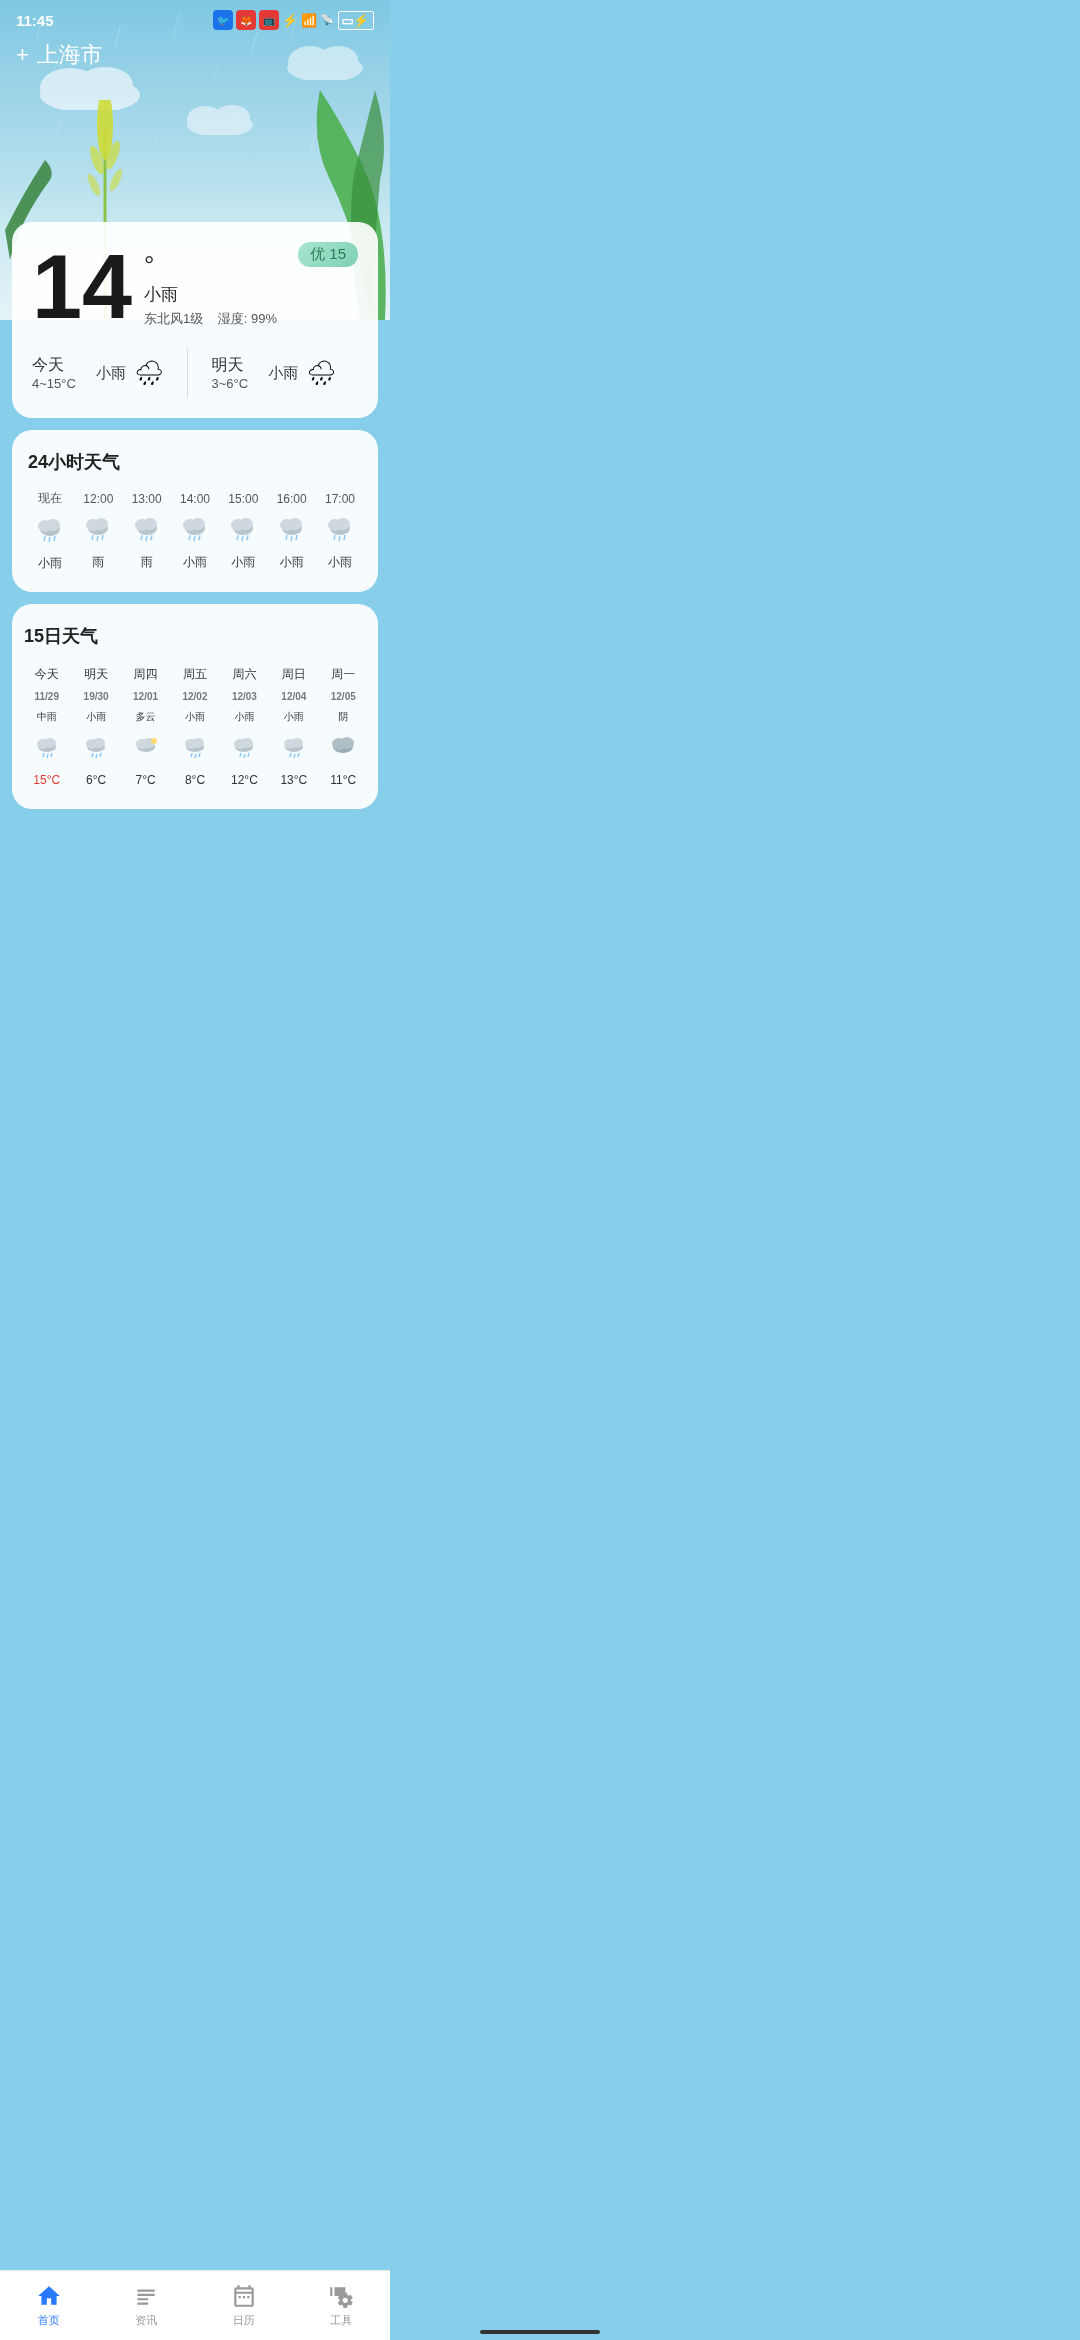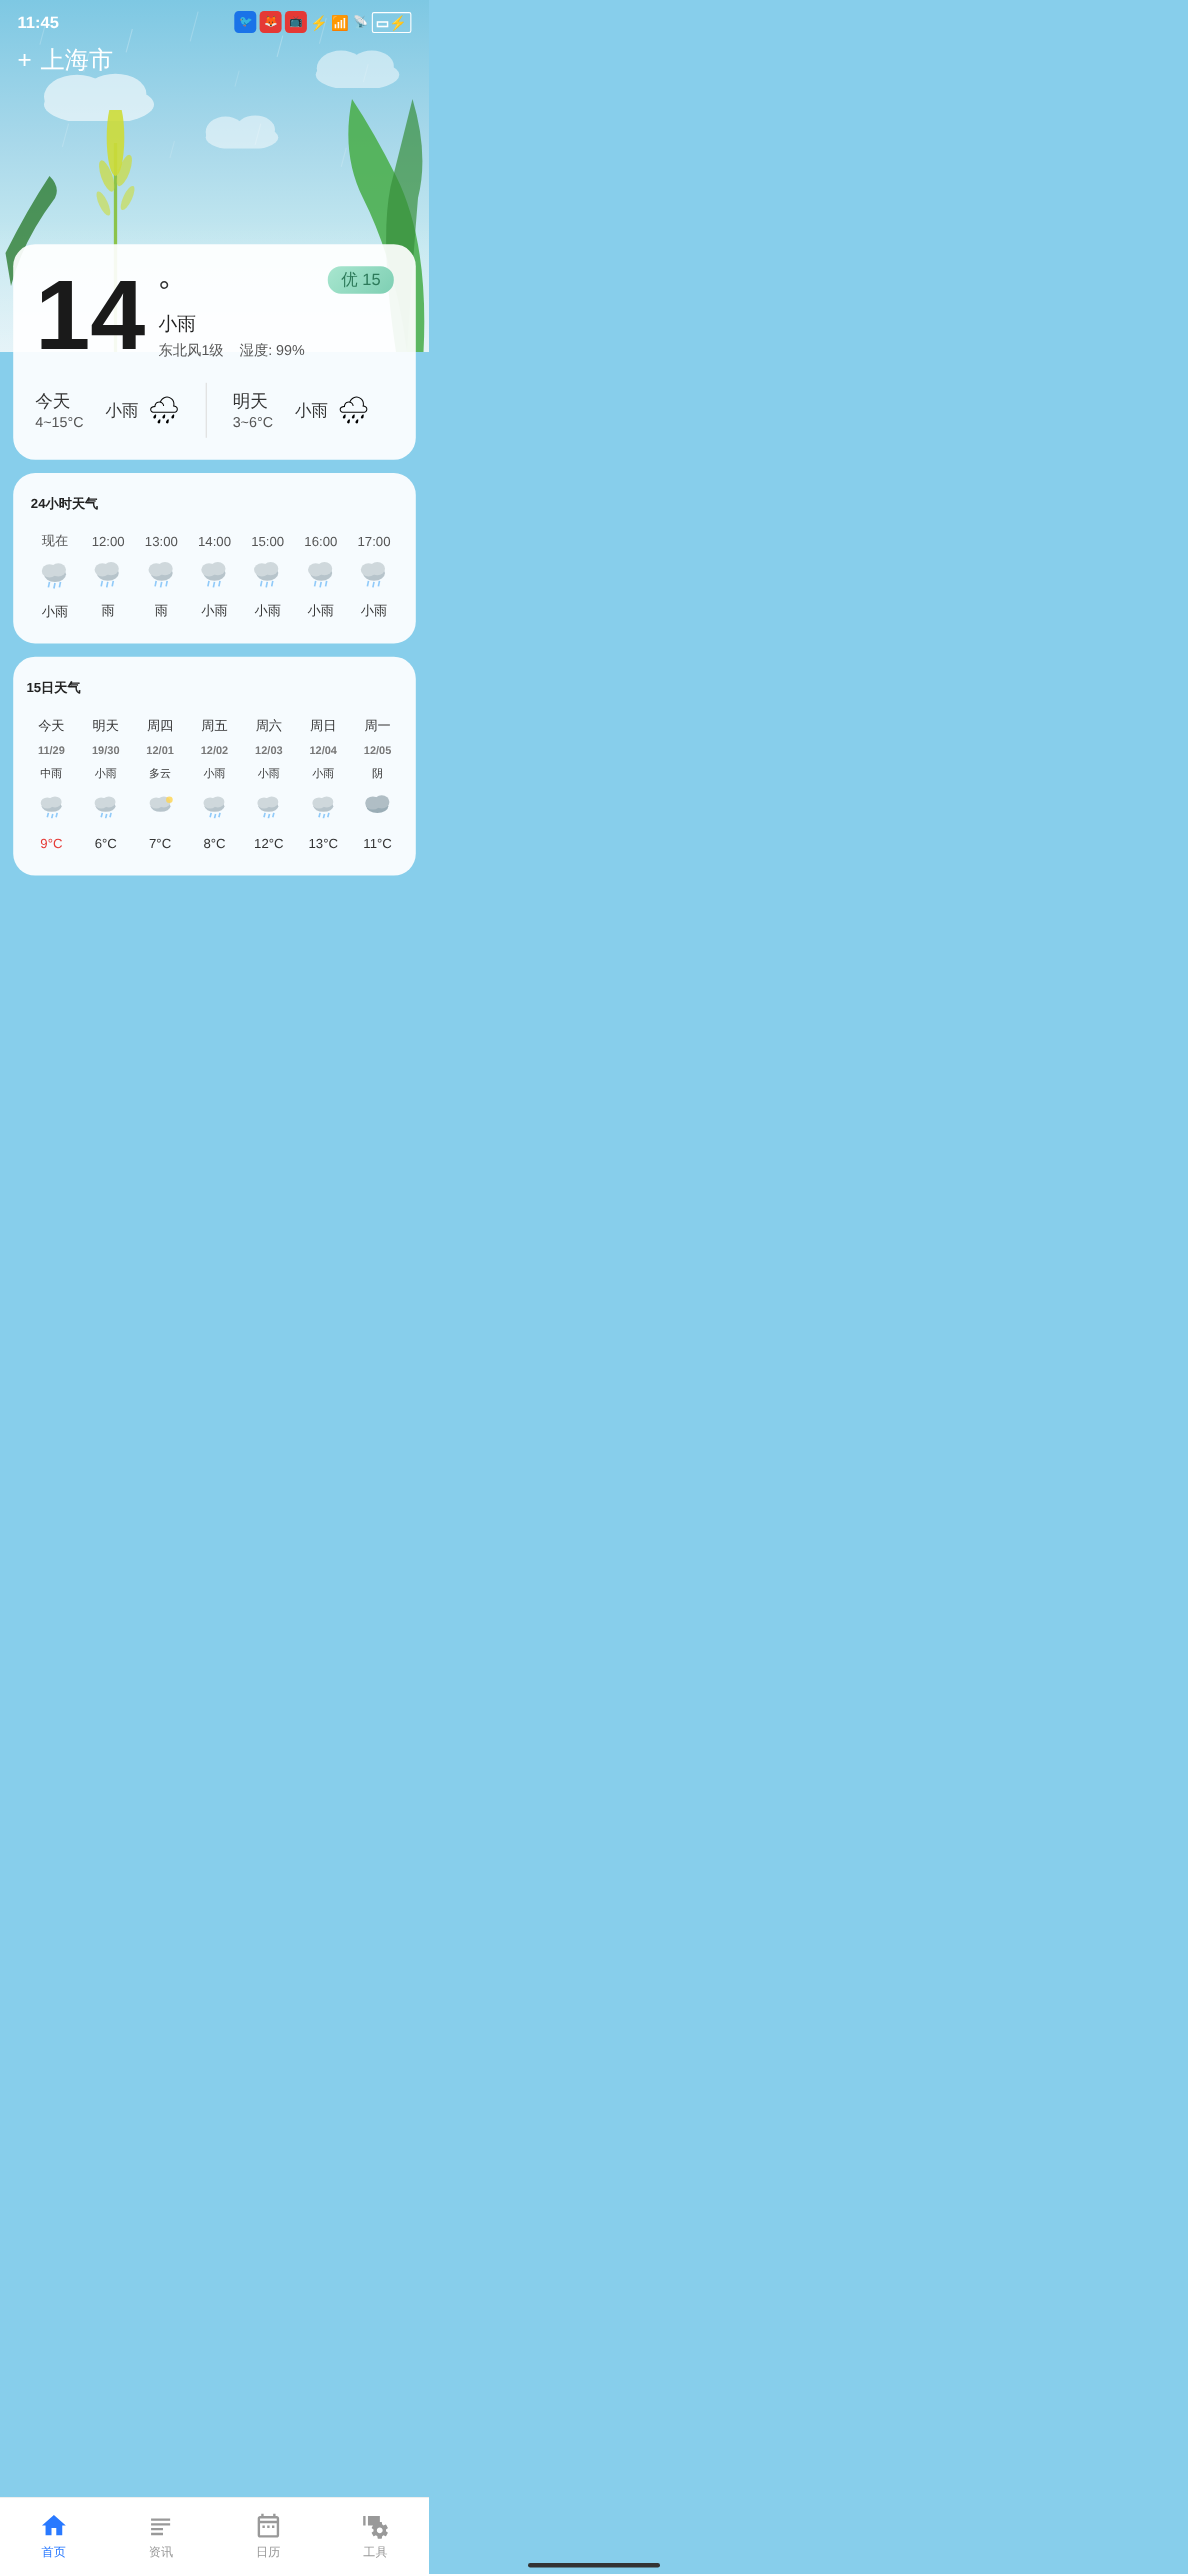--- a/index.html
+++ b/index.html
@@ -200,21 +200,21 @@
 
     
     .hourly-card {
       background: rgba(255,255,255,0.92);
       border-radius: 20px;
       padding: 20px 16px;
       margin-bottom: 12px;
     }
 
     .card-title {
-      font-size: 12px;
+      font-size: 18px;
       font-weight: 600;
       color: #222;
       margin-bottom: 16px;
     }
 
     .hourly-row {
       display: flex;
       justify-content: space-between;
       align-items: center;
       overflow-x: auto;
@@ -628,21 +628,21 @@
           <ellipse cx="15" cy="9" rx="6" ry="5" fill="#cfd8dc"></ellipse>
           <line x1="9" y1="19" x2="8" y2="23" stroke="#90caf9" stroke-width="1.5"></line>
           <line x1="13" y1="20" x2="12" y2="24" stroke="#90caf9" stroke-width="1.5"></line>
           <line x1="17" y1="19" x2="16" y2="23" stroke="#90caf9" stroke-width="1.5"></line>
         </svg></div>
         <div class="forecast-col-icon"><svg width="24" height="22" viewBox="0 0 24 22">
           <ellipse cx="12" cy="13" rx="10" ry="6" fill="#90a4ae" opacity="0.9"></ellipse>
           <ellipse cx="8" cy="10" rx="7" ry="6" fill="#b0bec5"></ellipse>
           <ellipse cx="16" cy="9" rx="7" ry="6" fill="#b0bec5"></ellipse>
         </svg></div>
-        <div class="forecast-col-temp" style="color: rgb(229, 57, 53);">9°C</div>
+        <div class="forecast-col-temp" style="color: rgb(229, 57, 53);">15°C</div>
         <div class="forecast-col-temp">6°C</div>
         <div class="forecast-col-temp">7°C</div>
         <div class="forecast-col-temp">8°C</div>
         <div class="forecast-col-temp">12°C</div>
         <div class="forecast-col-temp">13°C</div>
         <div class="forecast-col-temp">11°C</div>
       </div>
   </div>
 
 </div>

